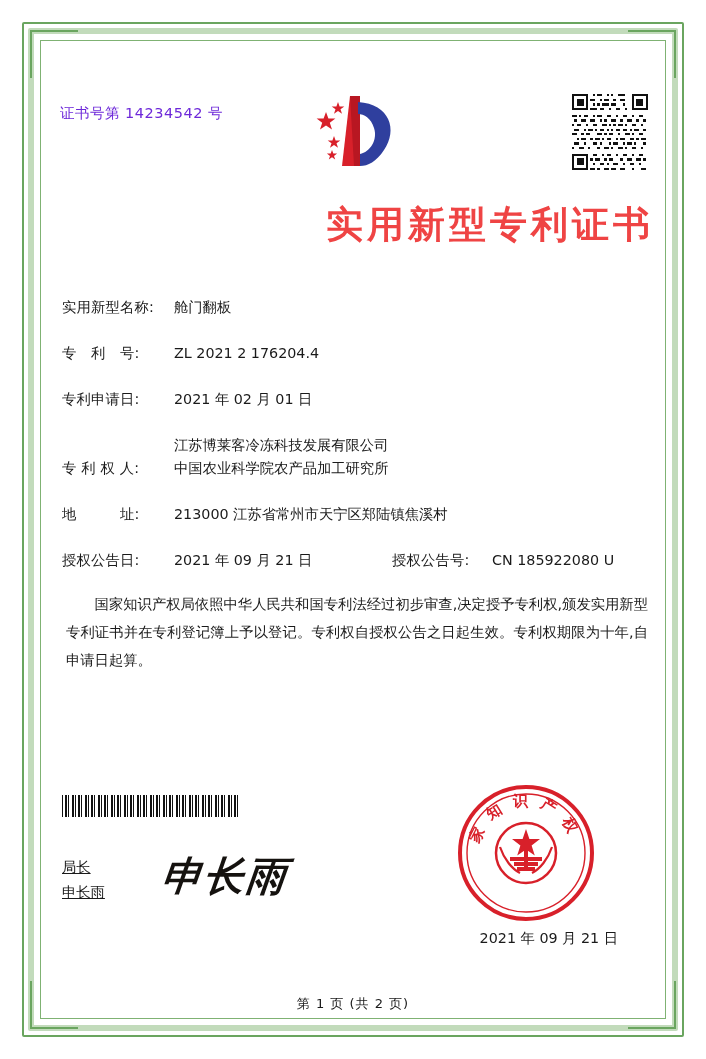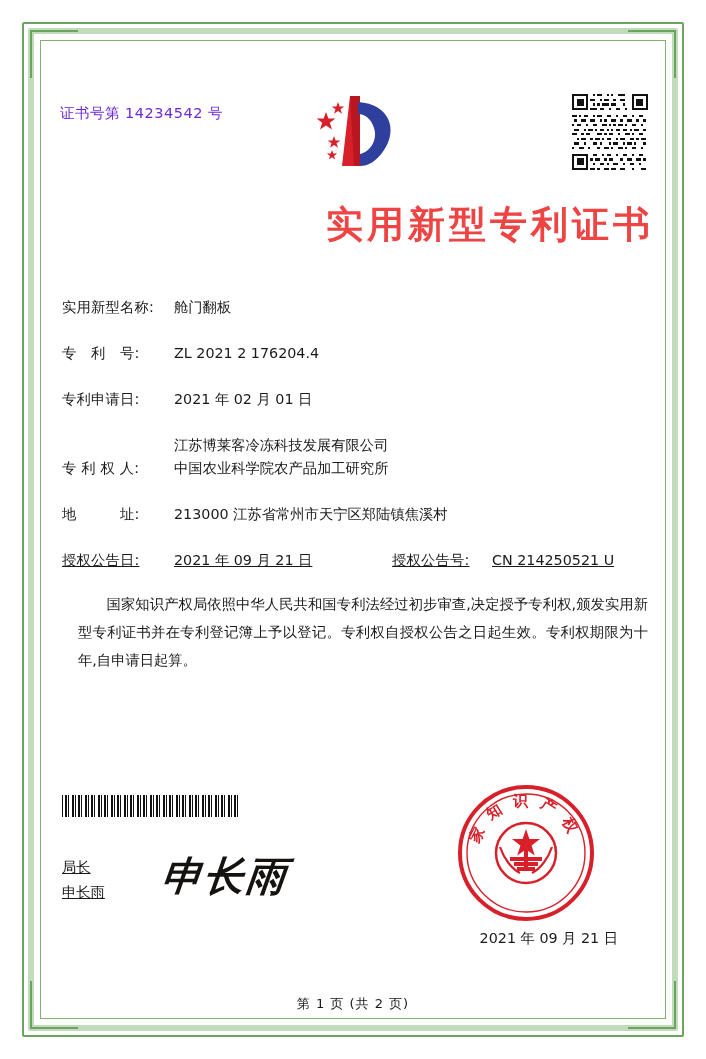--- a/index.html
+++ b/index.html
@@ -127,34 +127,33 @@
   }
   .f-value .line2 { display: block; }
 
   .row-two {
     display: flex;
     margin-bottom: 20px;
   }
   .row-two .half {
     display: flex;
     align-items: center;
-    text-decoration: underline;
   }
   .row-two .half.left { width: 330px; flex: 0 0 330px; }
 
   .paragraphs {
     margin-top: 12px;
     padding-left: 10px;
     padding-right: 6px;
     font-size: 14.3px;
     line-height: 1.95;
     text-align: justify;
   }
   .paragraphs p {
-    margin: 0 0 4px 16px;
+    margin: 0 0 4px 4px;
     text-indent: 2em;
   }
 
   
   .bottom {
     position: absolute;
     left: 0;
     right: 0;
     bottom: 0;
     height: 230px;
@@ -444,21 +443,21 @@
         <div class="f-value">213000 江苏省常州市天宁区郑陆镇焦溪村</div>
       </div>
 
       <div class="row-two">
         <div class="half left">
           <div class="f-label">授权公告日:</div>
           <div class="f-value">2021 年 09 月 21 日</div>
         </div>
         <div class="half">
           <div class="f-label" style="width:100px;flex:0 0 100px;">授权公告号:</div>
-          <div class="f-value">CN 214250521 U</div>
+          <div class="f-value">CN 185922080 U</div>
         </div>
       </div>
 
     </div>
 
     <div class="paragraphs">
       <p>国家知识产权局依照中华人民共和国专利法经过初步审查,决定授予专利权,颁发实用新型专利证书并在专利登记簿上予以登记。专利权自授权公告之日起生效。专利权期限为十年,自申请日起算。</p>
     </div>
 
     <div class="bottom">

